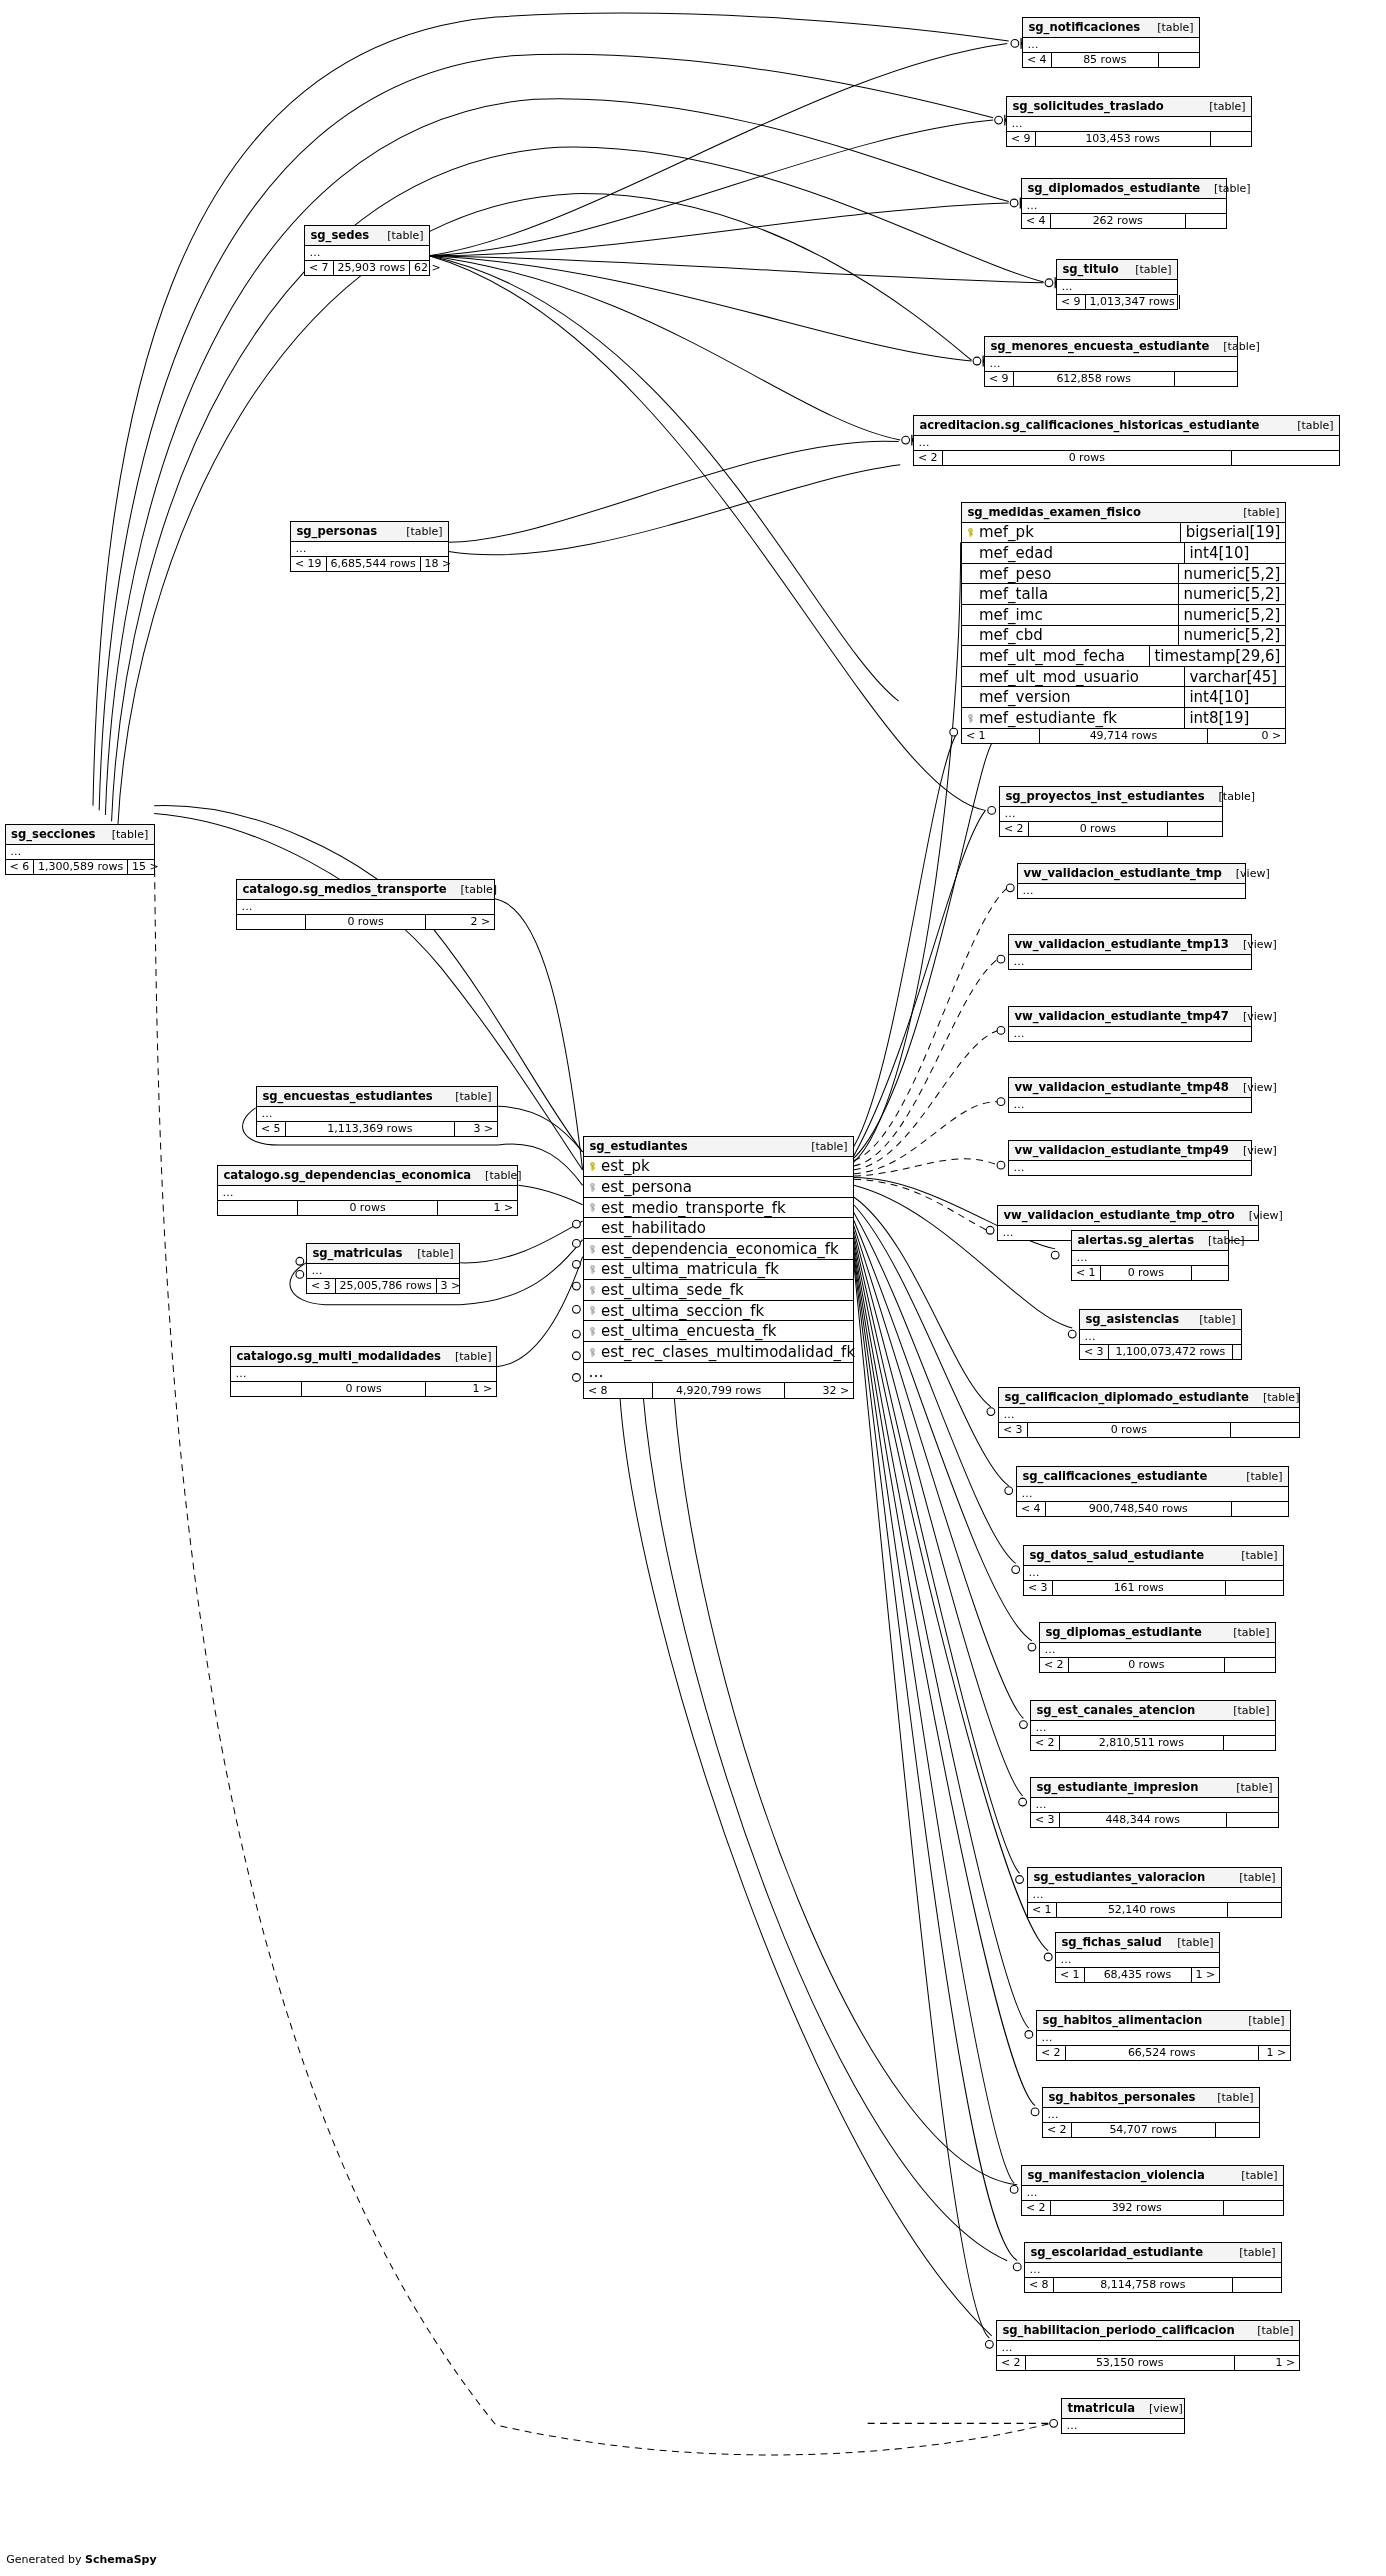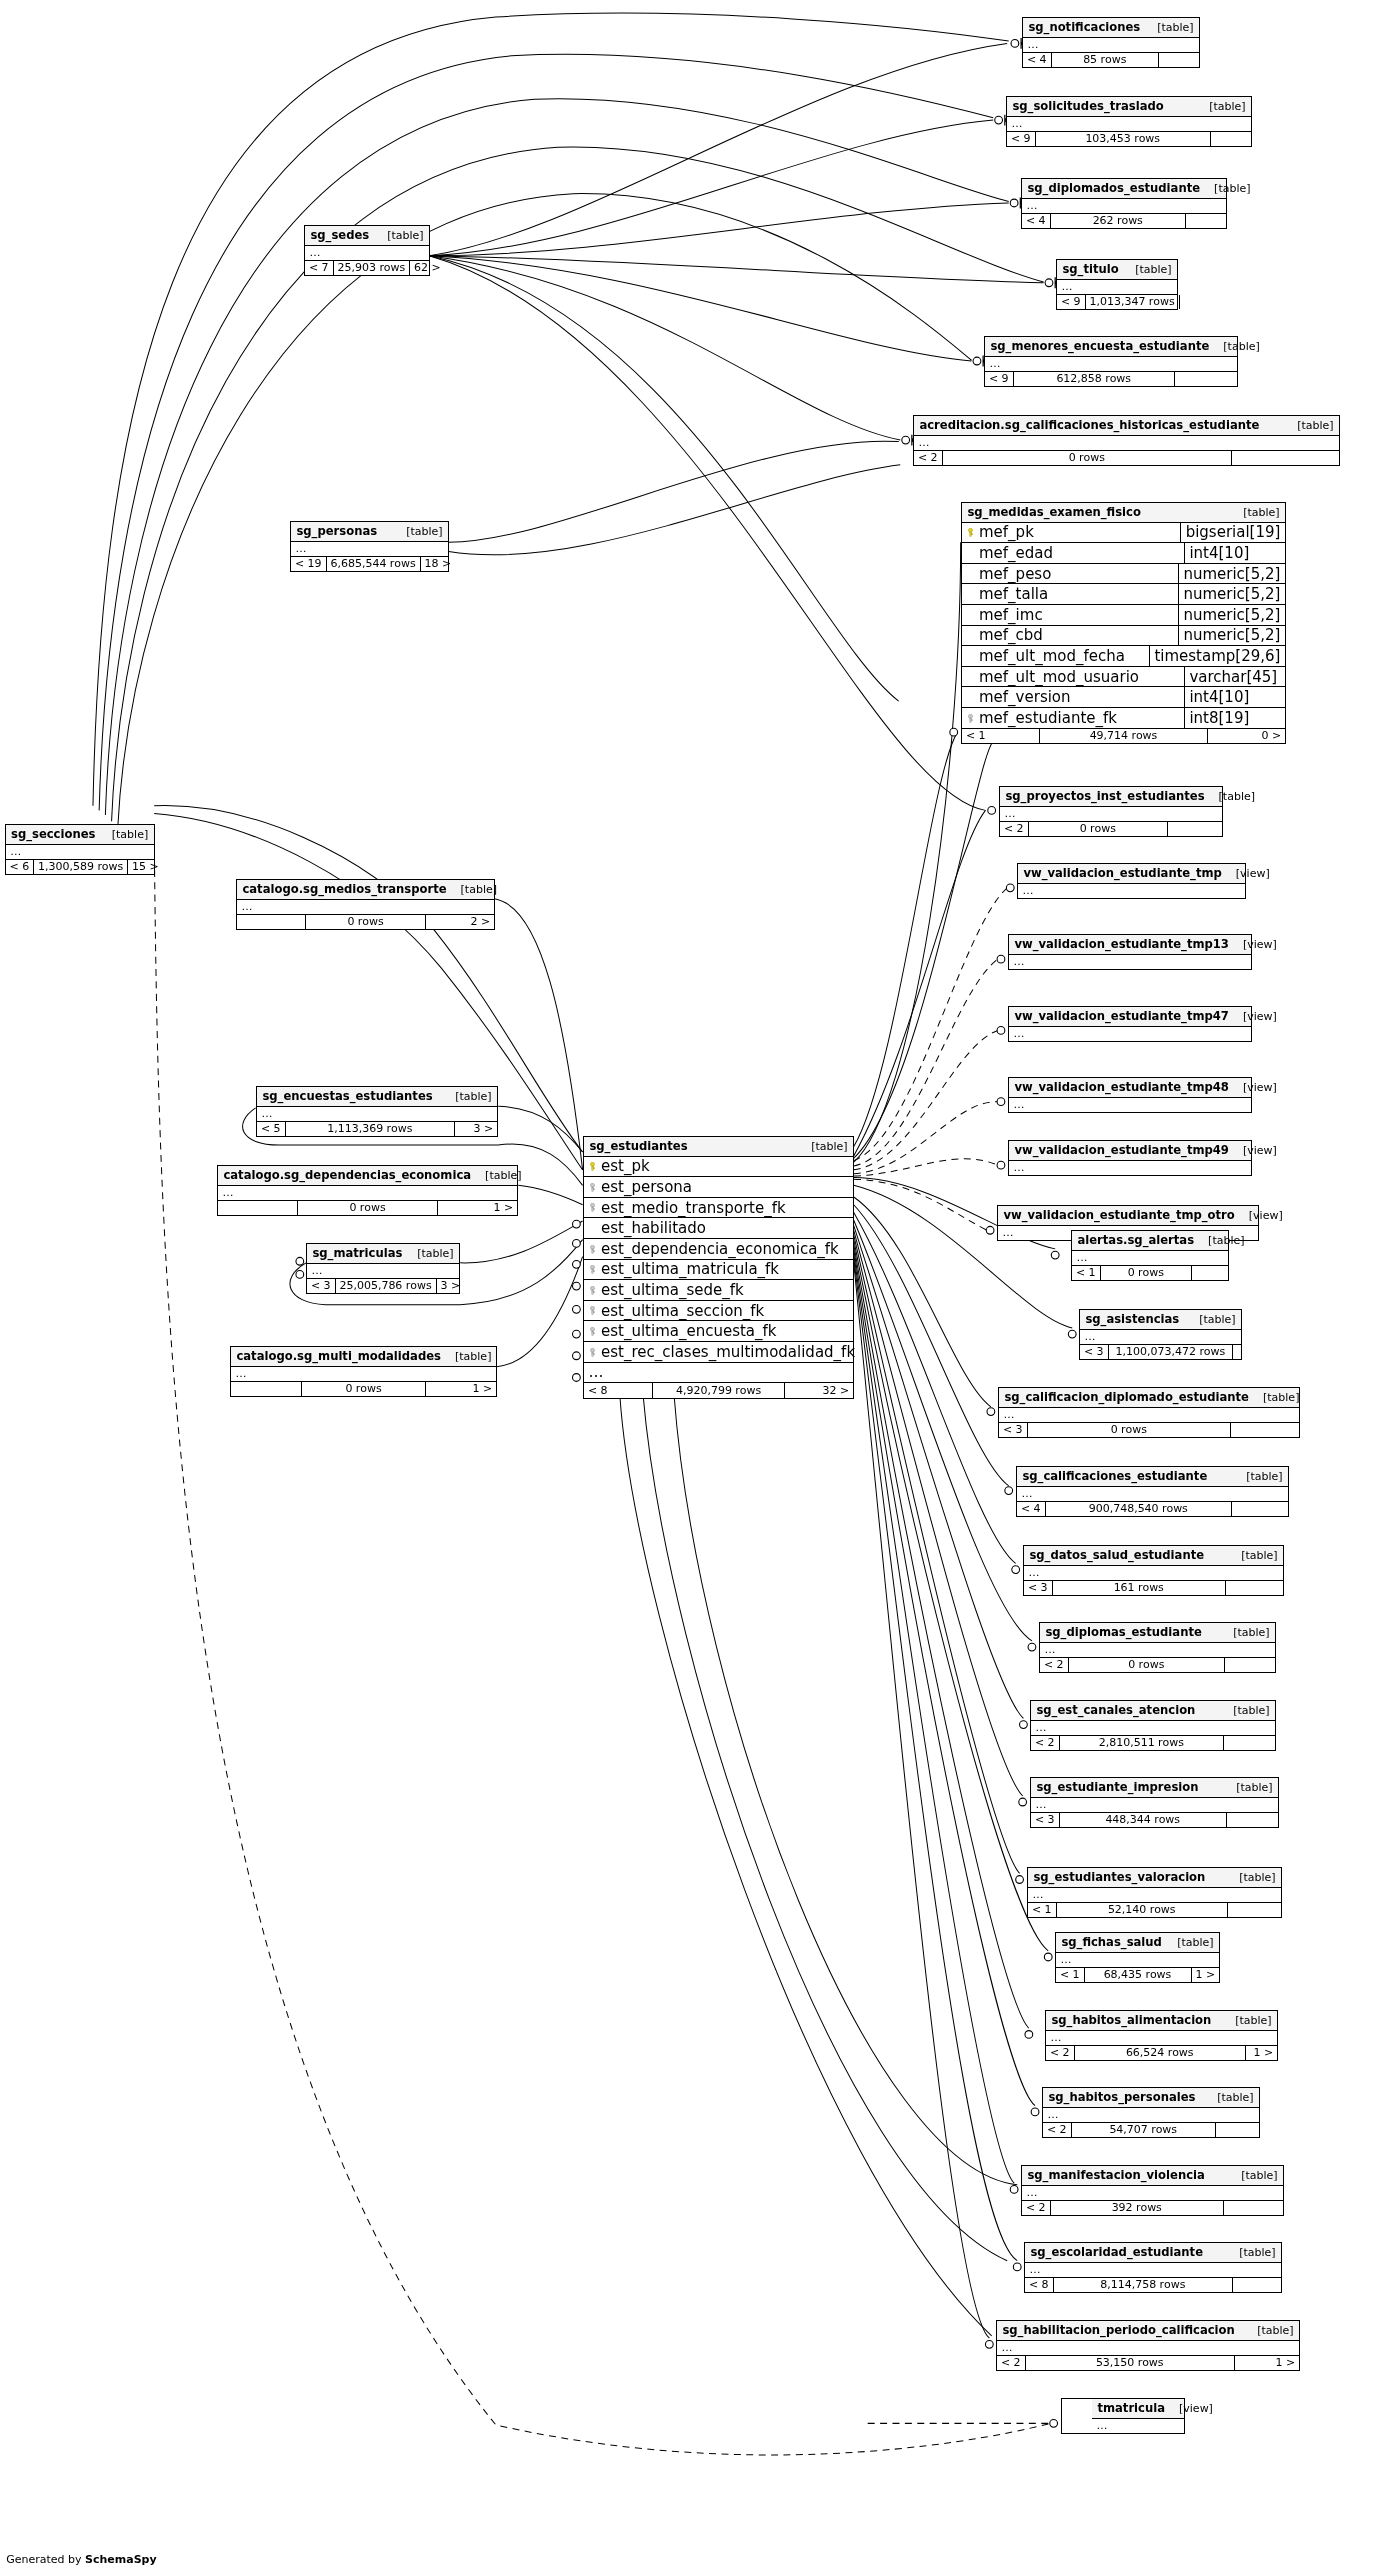--- a/index.html
+++ b/index.html
@@ -377,21 +377,21 @@
     </div>
     <div class="ndots last">…</div>
   </div>
   <div class="node" style="left:997px;top:1205px;width:262px;">
     <div class="nhdr">
       <span class="nname">vw_validacion_estudiante_tmp_otro</span>
       <span class="ntype">[view]</span>
     </div>
     <div class="ndots last">…</div>
   </div>
-  <div class="node" style="left:1061px;top:2398px;width:124px;padding-left:30px;">
+  <div class="node" style="left:1061px;top:2398px;width:124px;">
     <div class="nhdr">
       <span class="nname">tmatricula</span>
       <span class="ntype">[view]</span>
     </div>
     <div class="ndots last">…</div>
   </div>
 
   <div class="node" style="left:1071px;top:1230px;width:158px;">
     <div class="nhdr">
       <span class="nname">alertas.sg_alertas</span>
@@ -505,21 +505,21 @@
       <span class="nname">sg_fichas_salud</span>
       <span class="ntype">[table]</span>
     </div>
     <div class="ndots">…</div>
     <div class="nfoot">
       <div class="fl">&lt; 1</div>
       <div class="fc">68,435 rows</div>
       <div class="fr" style="min-width:26px;">1 &gt;</div>
     </div>
   </div>
-  <div class="node" style="left:1036px;top:2010px;width:233px;margin-left:9px;">
+  <div class="node" style="left:1036px;top:2010px;width:255px;">
     <div class="nhdr">
       <span class="nname">sg_habitos_alimentacion</span>
       <span class="ntype">[table]</span>
     </div>
     <div class="ndots">…</div>
     <div class="nfoot">
       <div class="fl">&lt; 2</div>
       <div class="fc">66,524 rows</div>
       <div class="fr" style="min-width:31px;">1 &gt;</div>
     </div>

